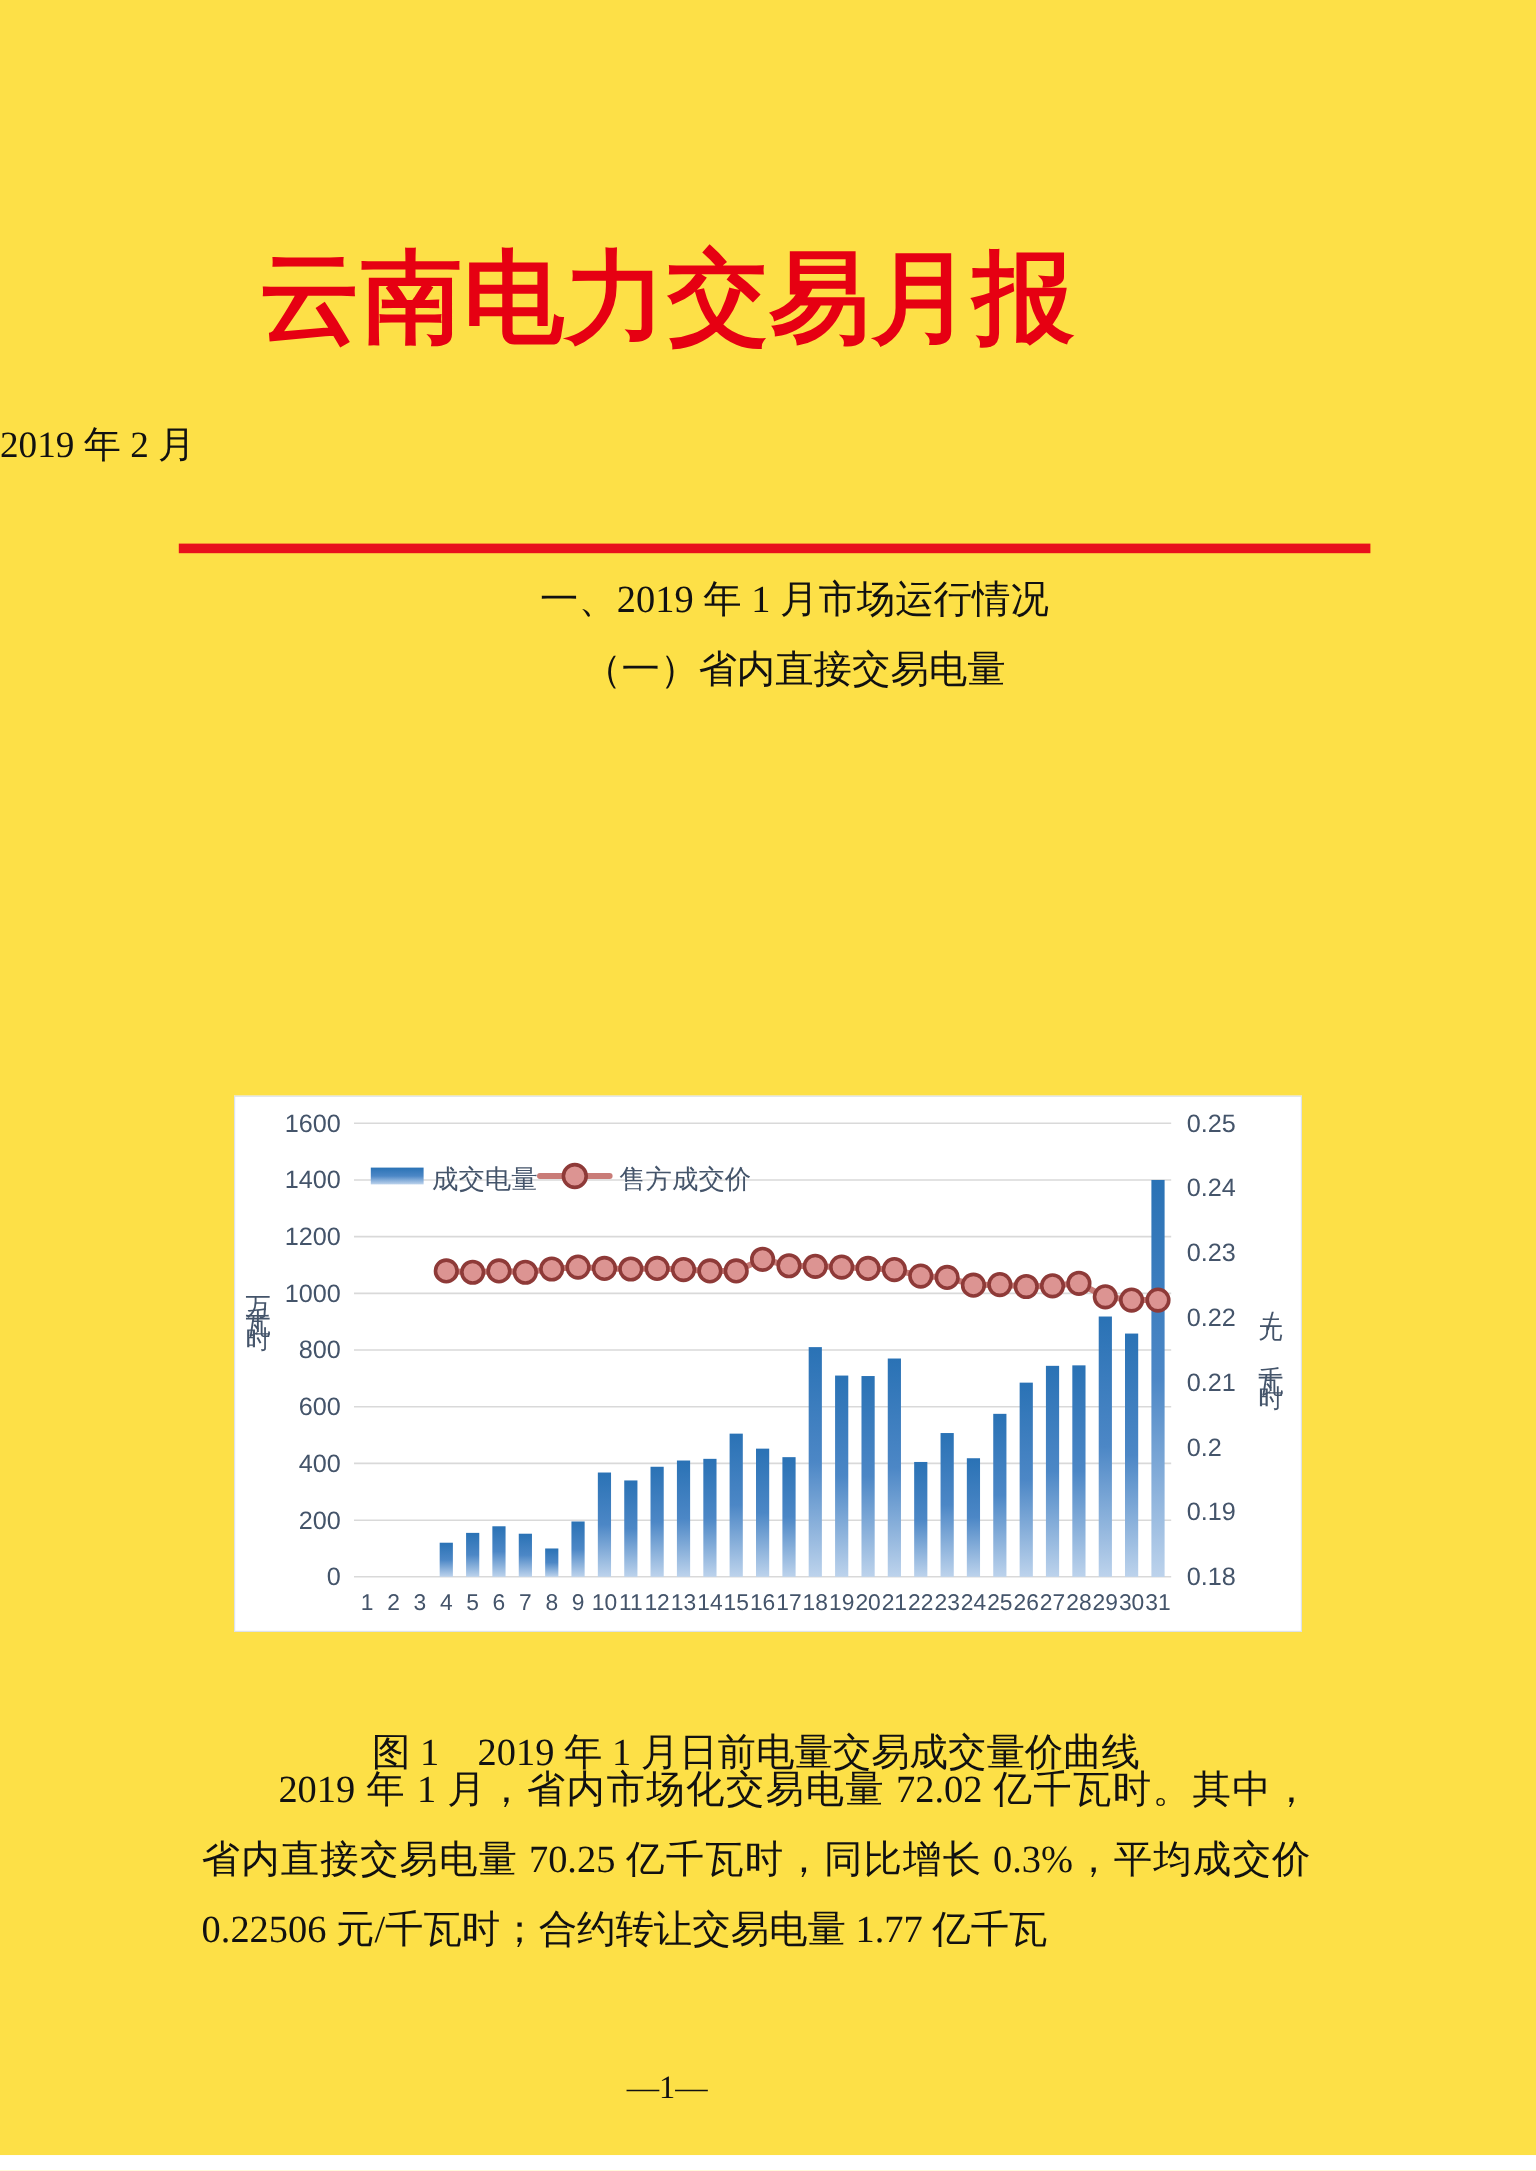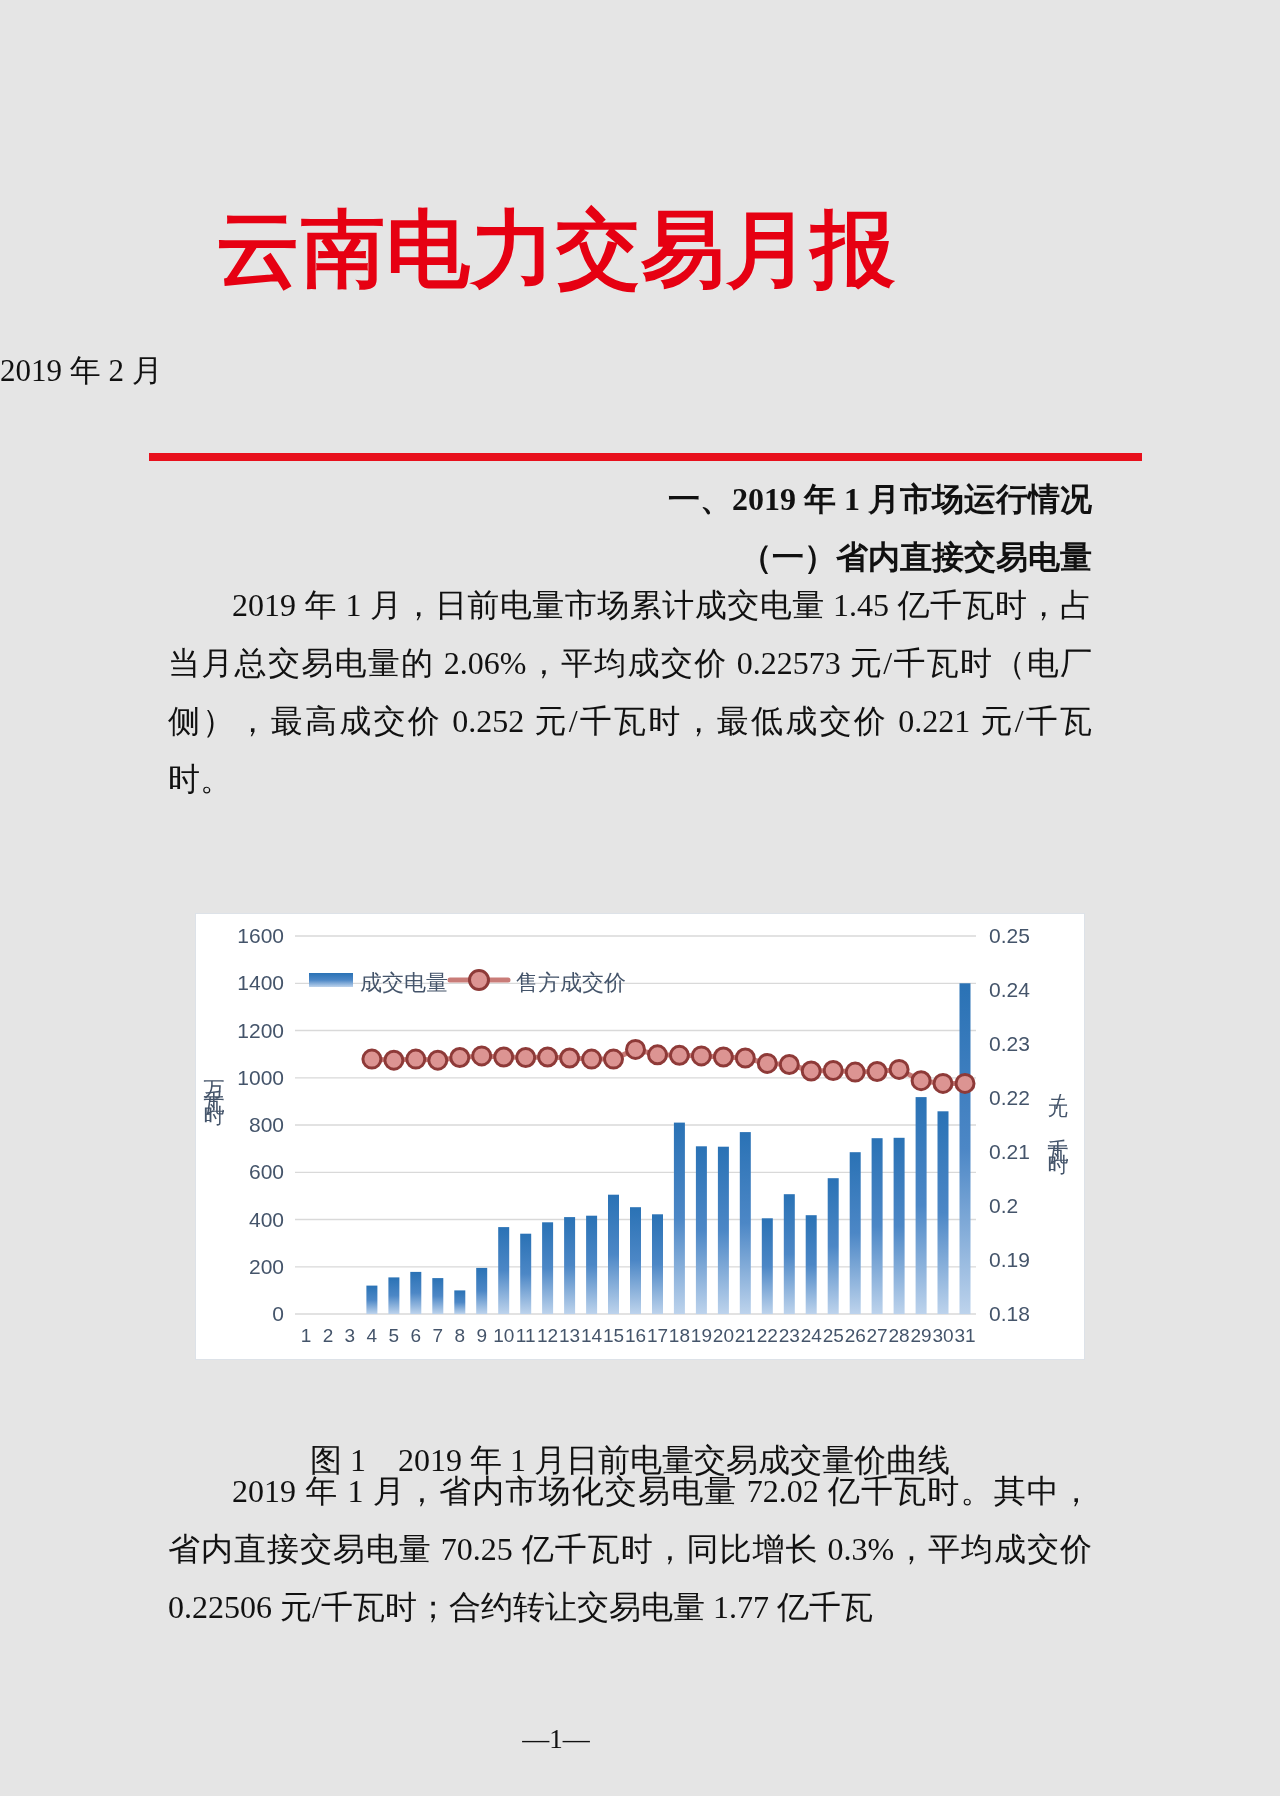--- a/index.html
+++ b/index.html
@@ -1,42 +1,42 @@
 <!DOCTYPE html>
 <html style="--title_red: #e60012; --rule_red: #e8101c; --axis_text: #44546a; --gridline: #d9d9d9; --chart_border: #dde2e8; --text: #111111; --bar_top: #2a72b5; --bar_mid: #4c87c6; --bar_bottom: #bdd3ec; --line: #c97c78; --marker_fill: #dc9492; --marker_stroke: #8e3a38;"><head>
 <meta charset="utf-8">
 <style>
   :root{
     --title_red:#e60012; --rule_red:#e8101c; --axis_text:#44546a;
     --gridline:#d9d9d9; --chart_border:#dde2e8; --text:#111111;
   }
   html,body{margin:0;padding:0;background:#ffffff;}
   .page{
-    position:relative; width:1280px; height:1796px; background:#e5e5e5;
+    position:relative; width:1280px; height:1796px; background:#fde047;
     font-family:"Liberation Serif","DejaVu Serif",serif; color:var(--text);
     overflow:hidden;
   }
   .doc-title{
     position:absolute; top:198px; left:0; width:1112px; text-align:center;
     font-size:84px; font-weight:bold; color:var(--title_red); letter-spacing:1px;
     line-height:104px; white-space:nowrap;
   }
   .doc-subtitle{
     position:absolute; top:350px; left:0; width:1112px; text-align:left;
     font-size:31px; line-height:42px;
   }
   .red-rule{
     position:absolute; top:453px; left:149px; width:993px; height:8px;
     background:var(--rule_red);
   }
   .text-block{
     position:absolute; left:168px; width:924px; font-size:32px; line-height:58px;
     text-align:justify; text-justify:inter-character;
   }
-  .h1,.h2{font-weight:bold; text-indent:64px; white-space:nowrap; text-align:right;}
+  .h1,.h2{font-weight:normal; text-indent:64px; white-space:nowrap; text-align:center;}
   .para{text-indent:64px;}
   .figure-box{
     position:absolute; left:195px; top:913px; width:890px; height:447px;
     background:#ffffff; border:1px solid var(--chart_border); box-sizing:border-box;
   }
   .figure-box svg{display:block;}
   .vaxis-title{
     position:absolute; writing-mode:vertical-rl; text-orientation:upright;
     font-family:"Liberation Sans","DejaVu Sans",sans-serif;
     font-size:21px; color:var(--axis_text); letter-spacing:8px; line-height:21px;
@@ -60,21 +60,20 @@
   <div class="doc-title">云南电力交易月报</div>
 
   <div class="doc-subtitle">2019 年 2 月</div>
 
   <div class="red-rule"></div>
 
   <div class="text-block h1" style="top:470px;">一、2019 年 1 月市场运行情况</div>
 
   <div class="text-block h2" style="top:528px;">（一）省内直接交易电量</div>
 
-  <div class="text-block para" style="top:576px;">2019 年 1 月，日前电量市场累计成交电量 1.45 亿千瓦时，占当月总交易电量的 2.06%，平均成交价 0.22573 元/千瓦时（电厂侧），最高成交价 0.252 元/千瓦时，最低成交价 0.221 元/千瓦时。</div>
 
   <div class="figure-box">
     <div id="chart-svg-holder">
         <svg width="888" height="445" viewBox="0 0 888 445">
           <defs>
             <linearGradient id="barGrad" x1="0" y1="0" x2="0" y2="1">
               <stop offset="0%" stop-color="#2a72b5"></stop>
               <stop offset="50%" stop-color="#4c87c6"></stop>
               <stop offset="100%" stop-color="#bdd3ec"></stop>
             </linearGradient>

